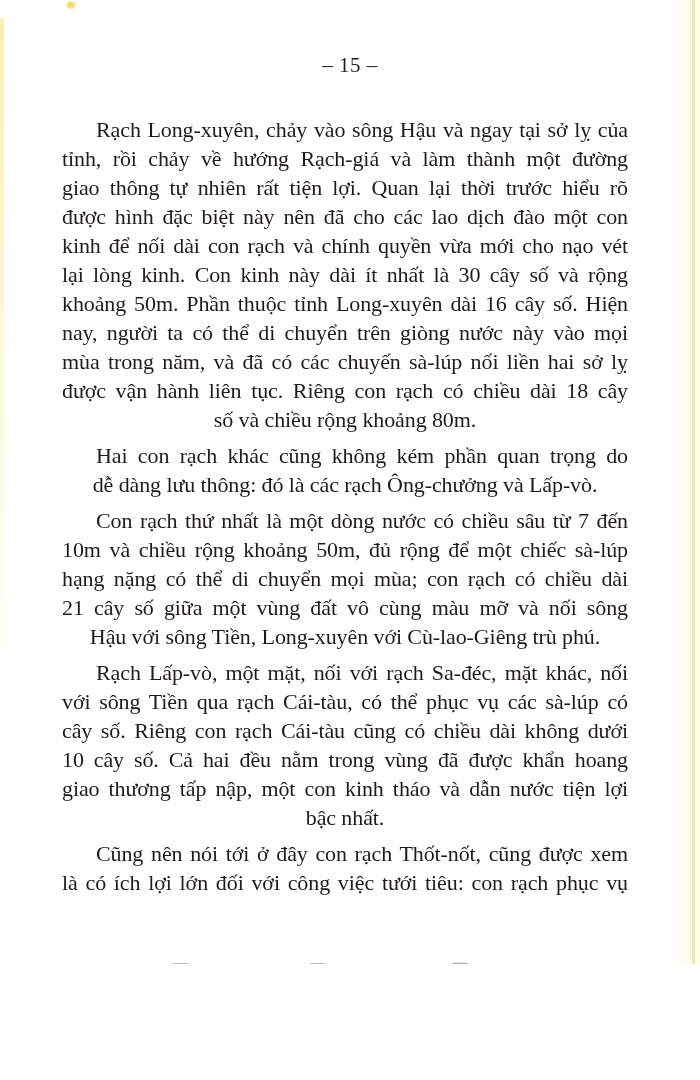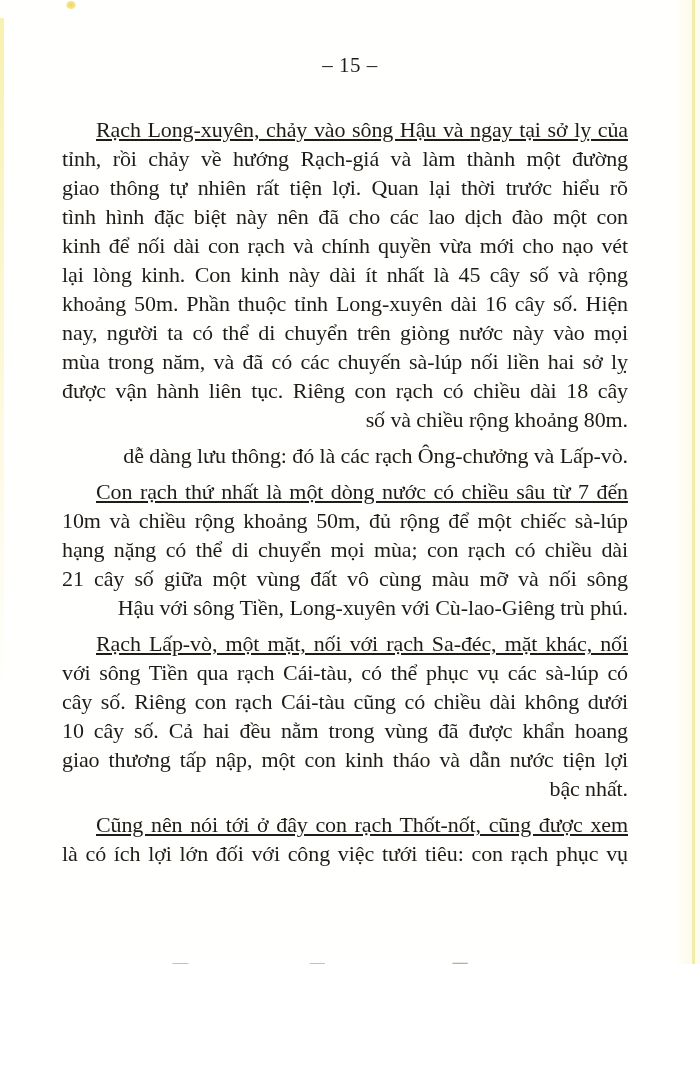--- a/index.html
+++ b/index.html
@@ -77,29 +77,29 @@
     left: 62px; top: 115px;
     width: 566px;
     font-size: 22px;
     line-height: 29px;
     color: #1f1c18;
     letter-spacing: -0.1px;
   }
   .para { margin: 0; }
   .para + .para { margin-top: 7px; }
   .line {
-    text-align: right;
+    text-align: center;
     white-space: normal;
   }
   .line.just {
     text-align: justify;
     text-align-last: justify;
     text-justify: inter-word;
   }
-  .line.first { text-indent: 34px; text-decoration: underline; }
+  .line.first { text-indent: 34px; }
   
   .wm-brand {
     position: absolute;
     left: 148px; top: 950px;
     font-family: "Liberation Serif", "DejaVu Serif", serif;
     font-size: 92px;
     line-height: 92px;
     letter-spacing: 1px;
     color: #ffffff;
     -webkit-text-stroke: 1.6px #b3afa6;
@@ -128,30 +128,31 @@
   <div class="edge-right-line"></div>
   <div class="scan-speck"></div>
 
   <div class="page-number">– 15 –</div>
 
   <div class="body-text">
       <div class="para">
         <div class="line just first">Rạch Long-xuyên, chảy vào sông Hậu và ngay tại sở lỵ của</div>
         <div class="line just">tỉnh, rồi chảy về hướng Rạch-giá và làm thành một đường</div>
         <div class="line just">giao thông tự nhiên rất tiện lợi. Quan lại thời trước hiểu rõ</div>
-        <div class="line just">tình hình đặc biệt này nên đã cho các lao dịch đào một con</div>
+        <div class="line just">được hình đặc biệt này nên đã cho các lao dịch đào một con</div>
         <div class="line just">kinh để nối dài con rạch và chính quyền vừa mới cho nạo vét</div>
-        <div class="line just">lại lòng kinh. Con kinh này dài ít nhất là 45 cây số và rộng</div>
+        <div class="line just">lại lòng kinh. Con kinh này dài ít nhất là 30 cây số và rộng</div>
         <div class="line just">khoảng 50m. Phần thuộc tỉnh Long-xuyên dài 16 cây số. Hiện</div>
         <div class="line just">nay, người ta có thể di chuyển trên giòng nước này vào mọi</div>
         <div class="line just">mùa trong năm, và đã có các chuyến sà-lúp nối liền hai sở lỵ</div>
         <div class="line just">được vận hành liên tục. Riêng con rạch có chiều dài 18 cây</div>
         <div class="line">số và chiều rộng khoảng 80m.</div>
       </div>
       <div class="para">
+        <div class="line just first">Hai con rạch khác cũng không kém phần quan trọng do</div>
         <div class="line">dễ dàng lưu thông: đó là các rạch Ông-chưởng và Lấp-vò.</div>
       </div>
       <div class="para">
         <div class="line just first">Con rạch thứ nhất là một dòng nước có chiều sâu từ 7 đến</div>
         <div class="line just">10m và chiều rộng khoảng 50m, đủ rộng để một chiếc sà-lúp</div>
         <div class="line just">hạng nặng có thể di chuyển mọi mùa; con rạch có chiều dài</div>
         <div class="line just">21 cây số giữa một vùng đất vô cùng màu mỡ và nối sông</div>
         <div class="line">Hậu với sông Tiền, Long-xuyên với Cù-lao-Giêng trù phú.</div>
       </div>
       <div class="para">

